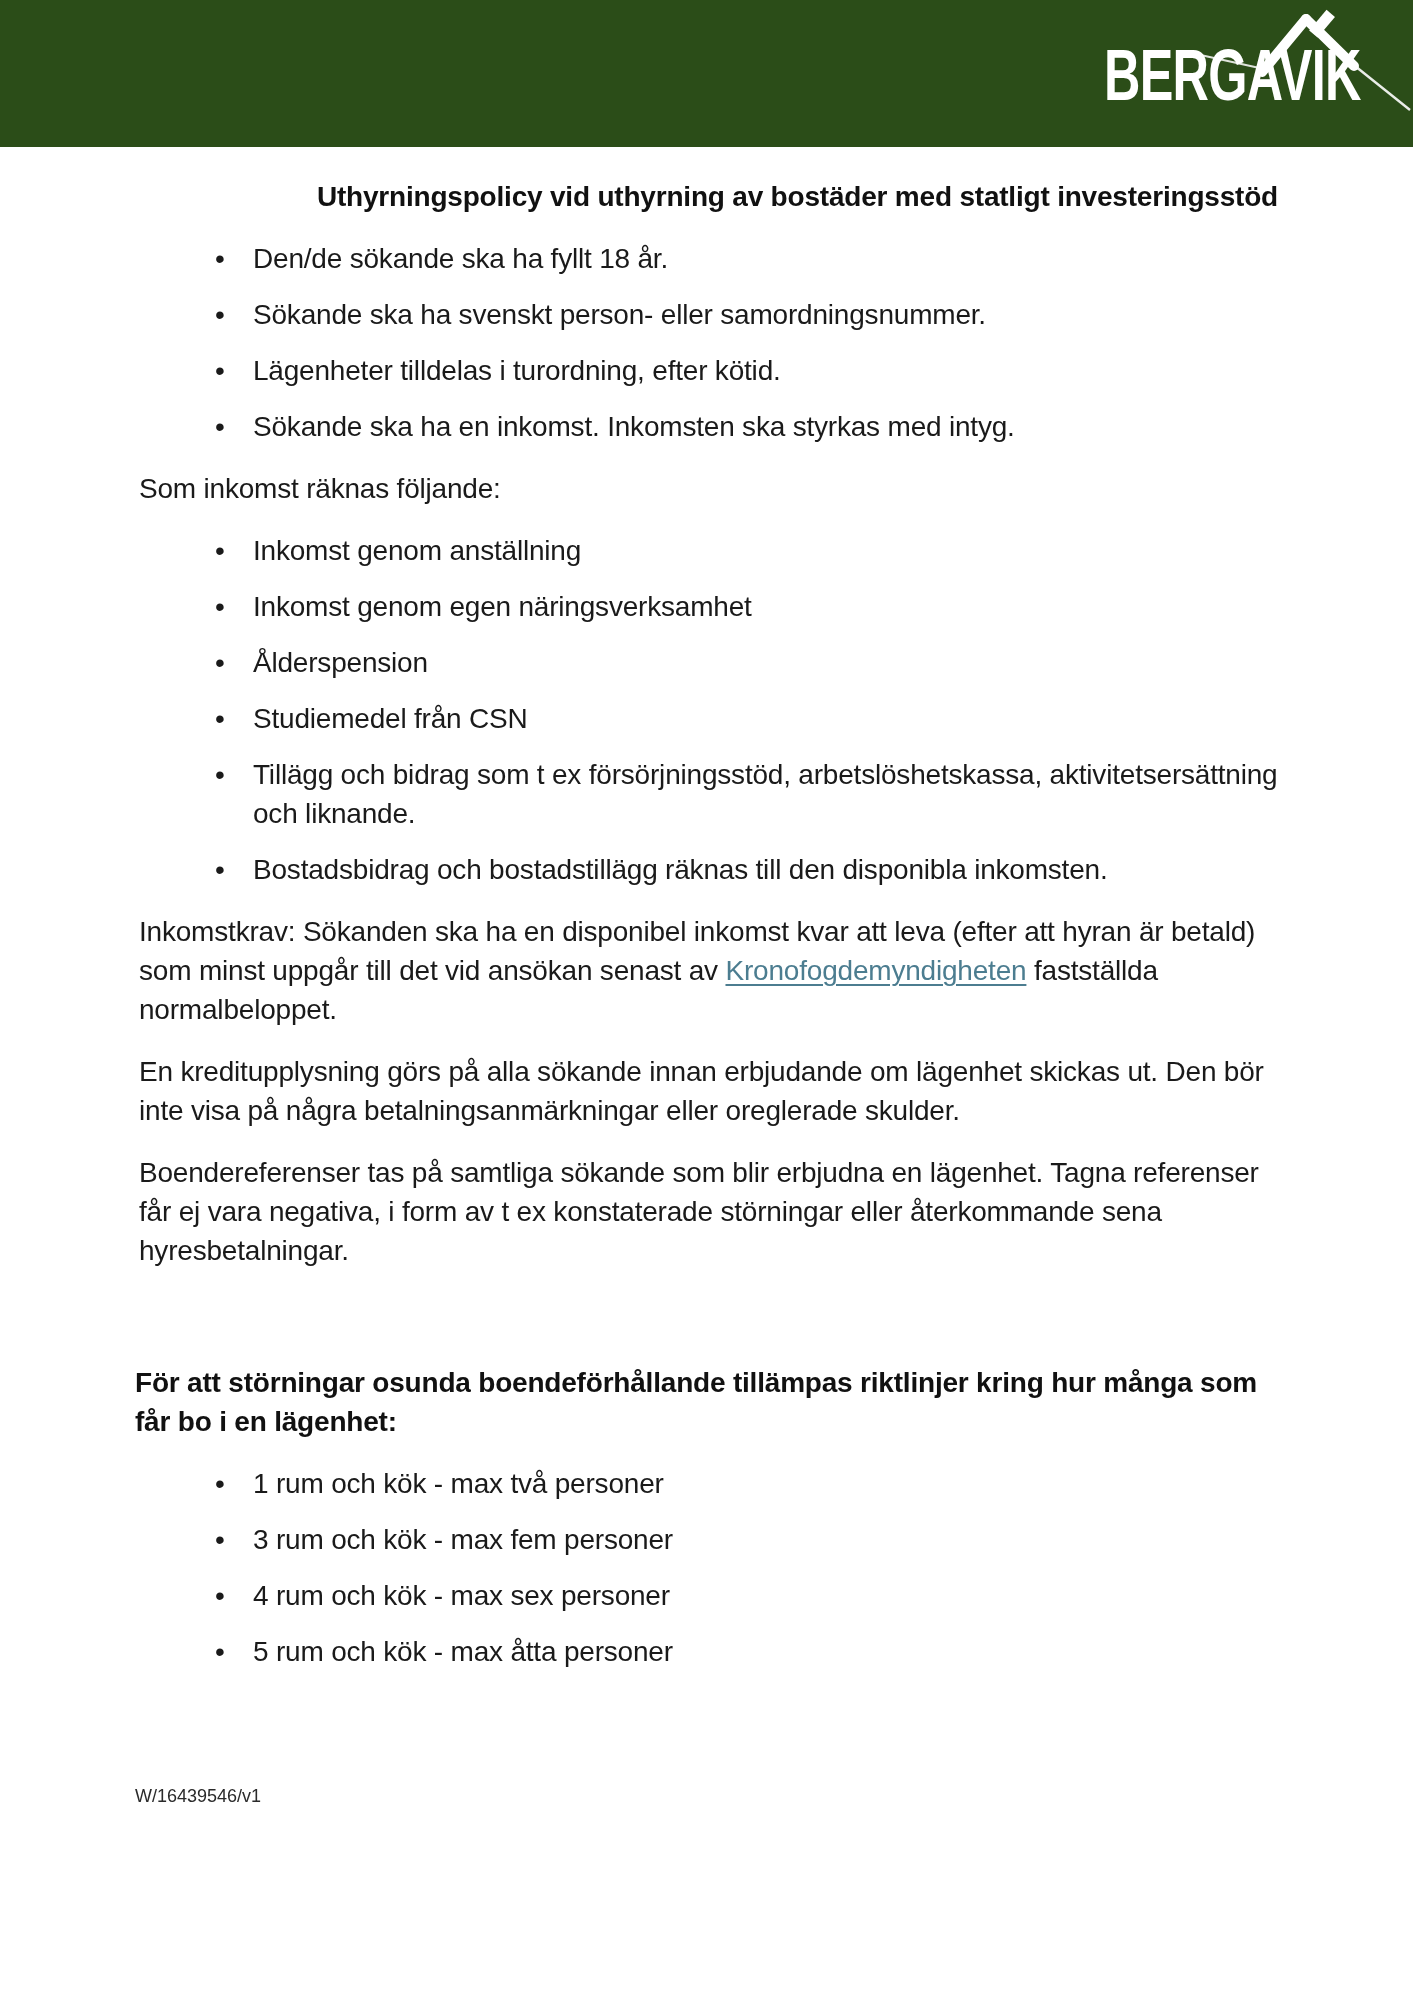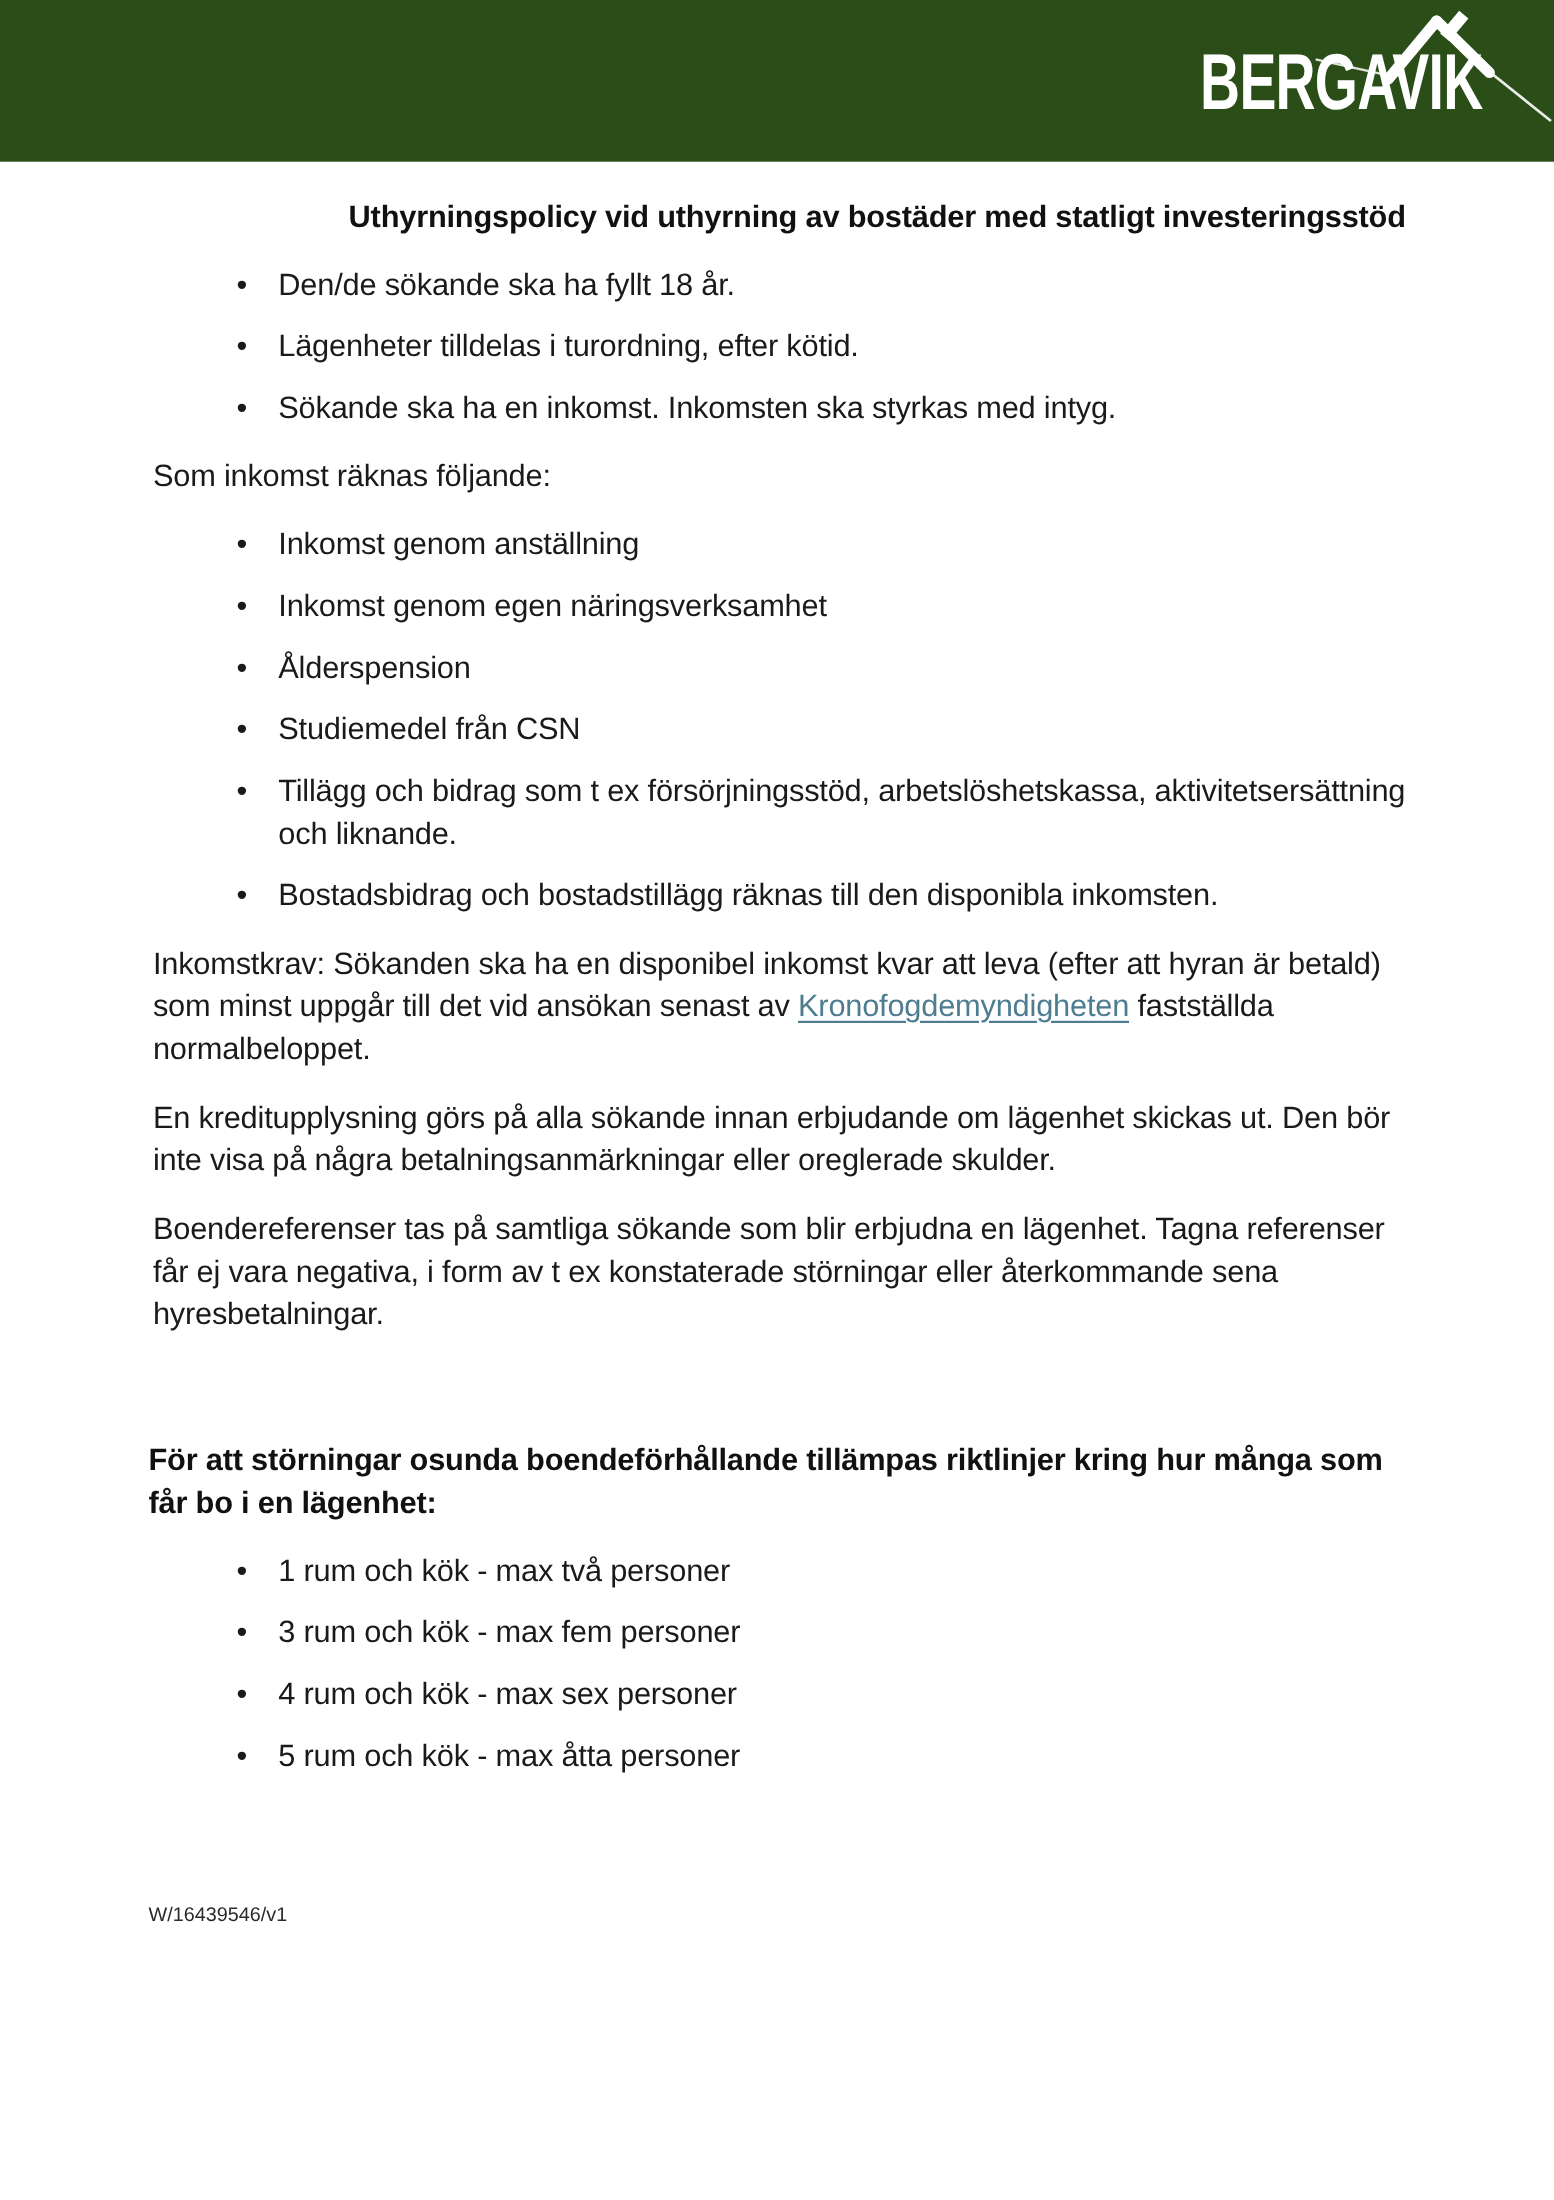--- a/index.html
+++ b/index.html
@@ -22,21 +22,21 @@
 
   
   .header {
     position: relative;
     height: 147px;
     background: var(--header-green, #2b4d18);
   }
   .logo {
     position: absolute;
     top: 40px;
-    right: 65px;
+    right: 52px;
     height: 70px;
   }
   .logo-text {
     display: inline-block;
     font-size: 72px;
     line-height: 70px;
     font-weight: 700;
     color: #ffffff;
     letter-spacing: -1px;
     transform: scaleX(0.70);
@@ -137,20 +137,21 @@
       <span class="logo-text">BERGAVIK</span>
     </div>
   </div>
 
   <div class="content">
 
     <p class="doc-title">Uthyrningspolicy vid uthyrning av bostäder med statligt investeringsstöd</p>
 
     <ul class="doc-list">
       <li>Den/de sökande ska ha fyllt 18 år.</li>
+      <li>Sökande ska ha svenskt person- eller samordningsnummer.</li>
       <li>Lägenheter tilldelas i turordning, efter kötid.</li>
       <li>Sökande ska ha en inkomst. Inkomsten ska styrkas med intyg.</li>
     </ul>
 
     <p class="body-par">Som inkomst räknas följande:</p>
 
     <ul class="doc-list">
       <li>Inkomst genom anställning</li>
       <li>Inkomst genom egen näringsverksamhet</li>
       <li>Ålderspension</li>

